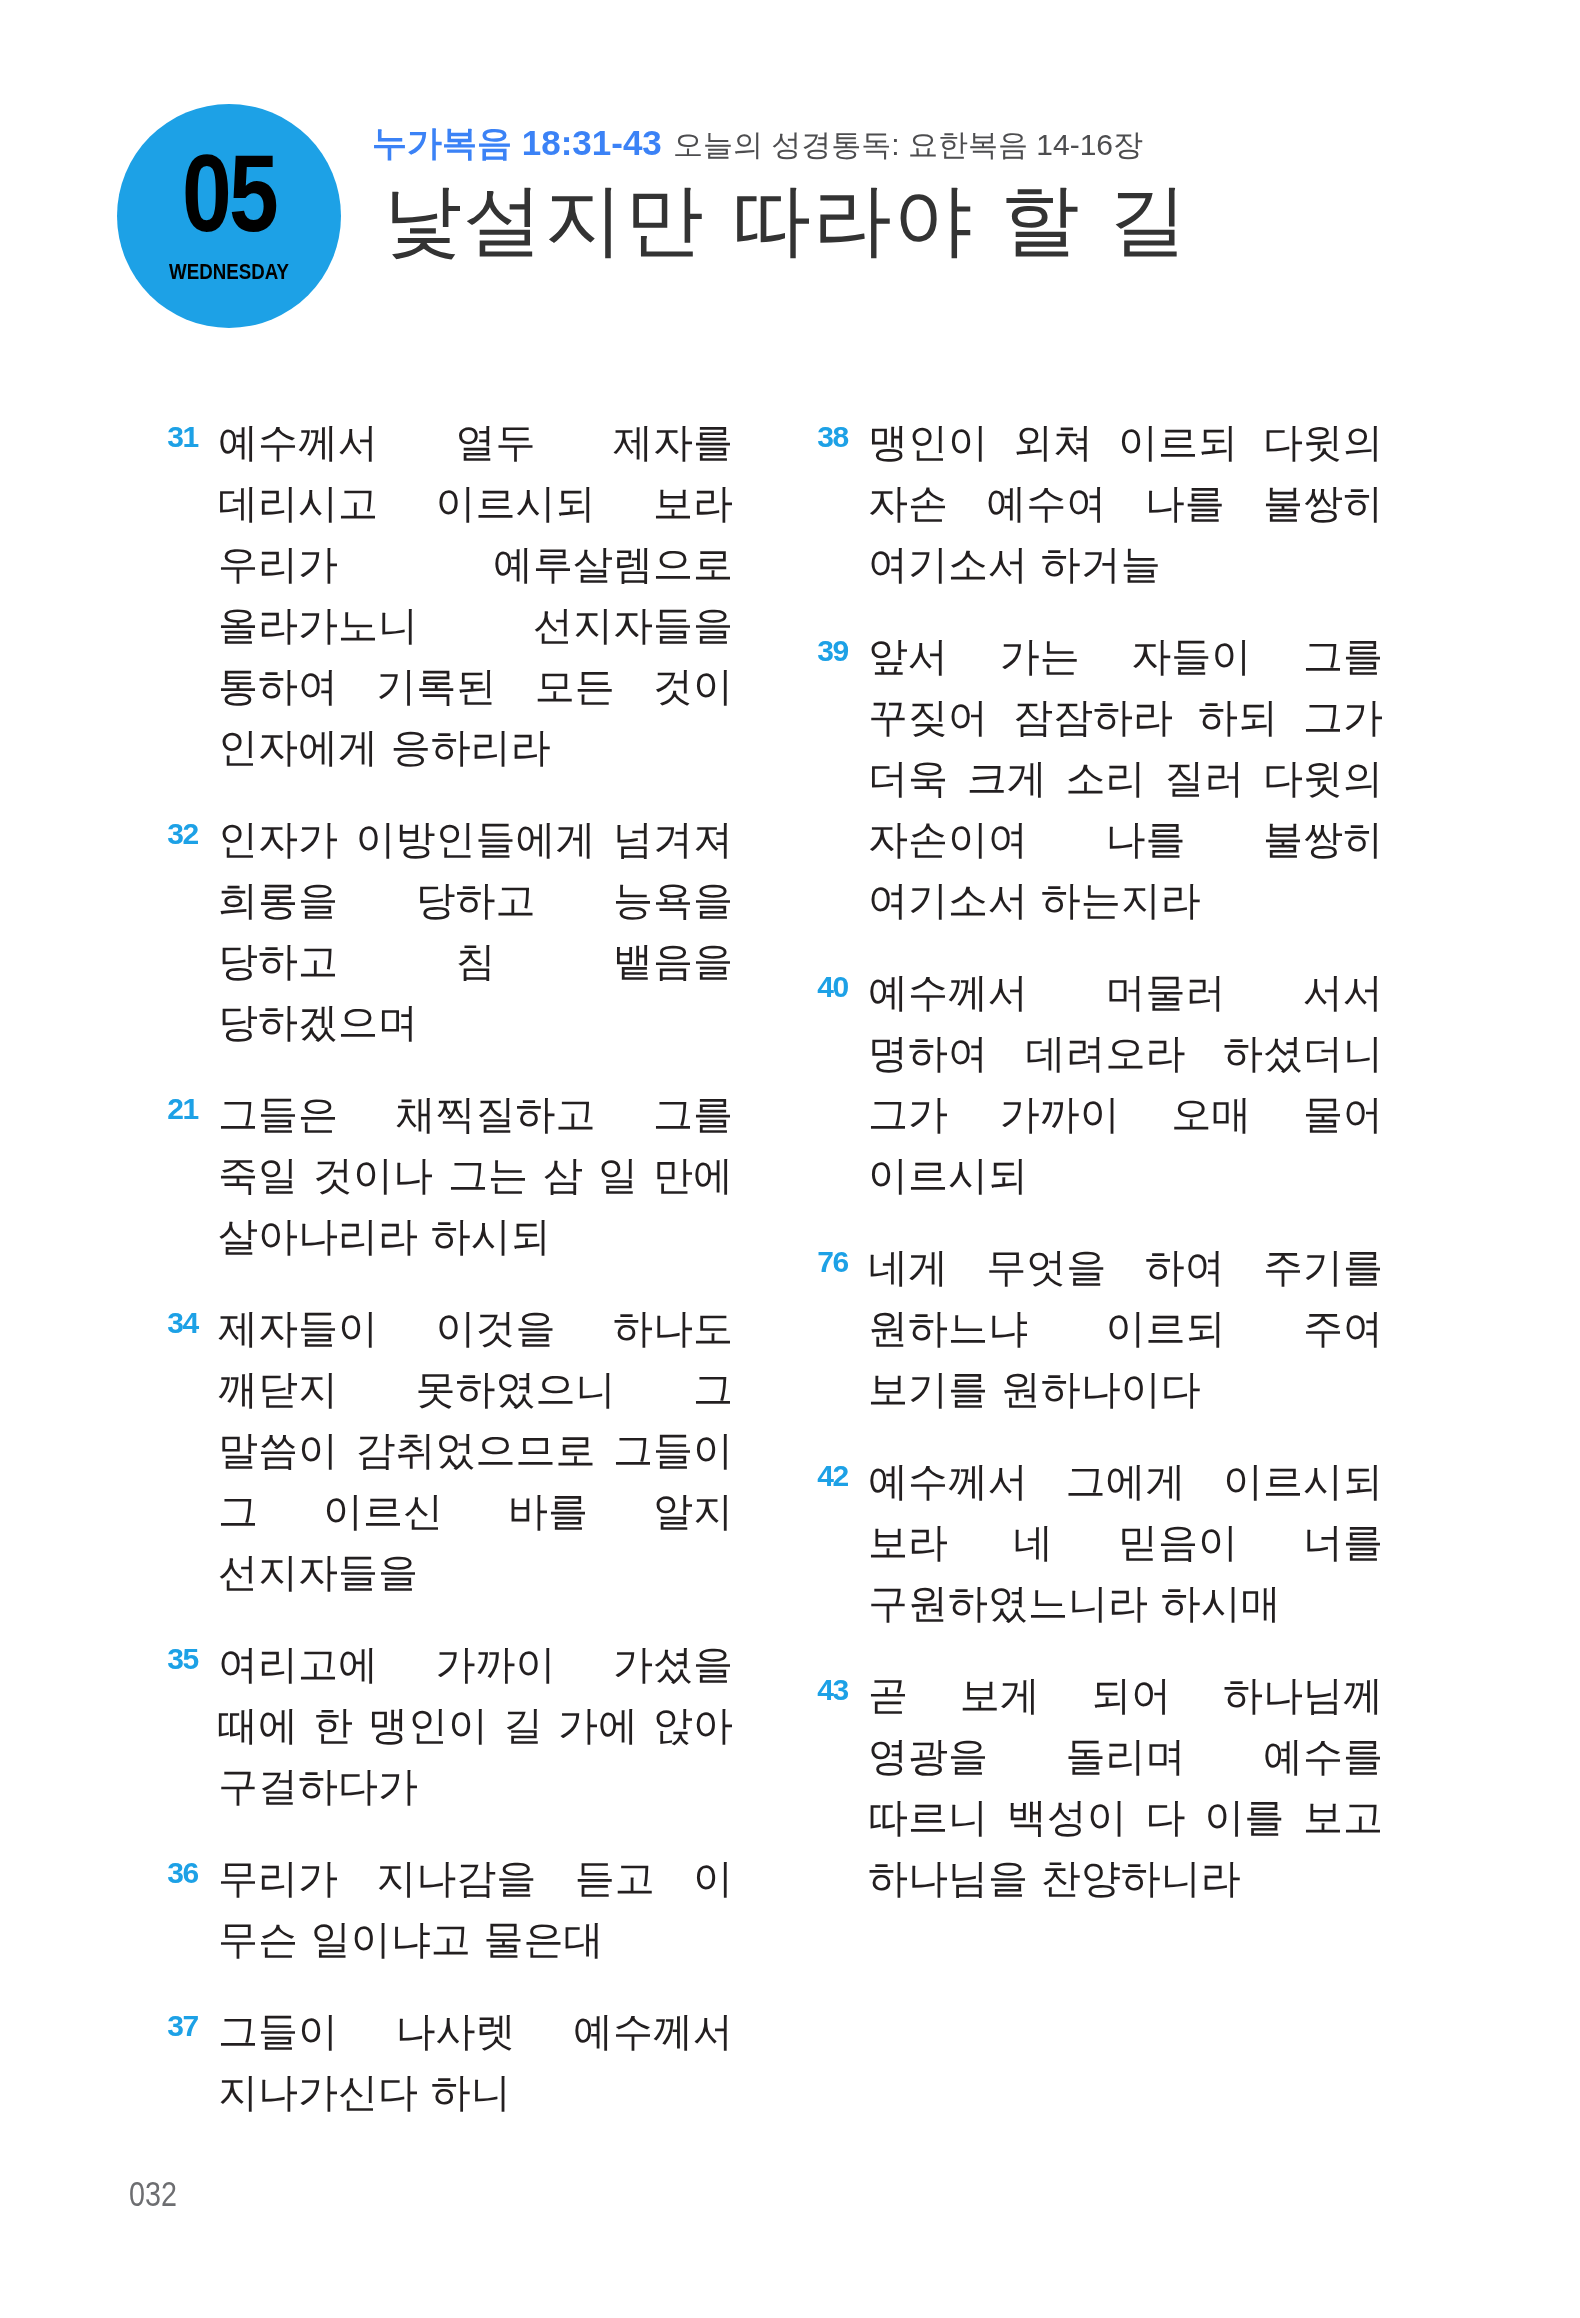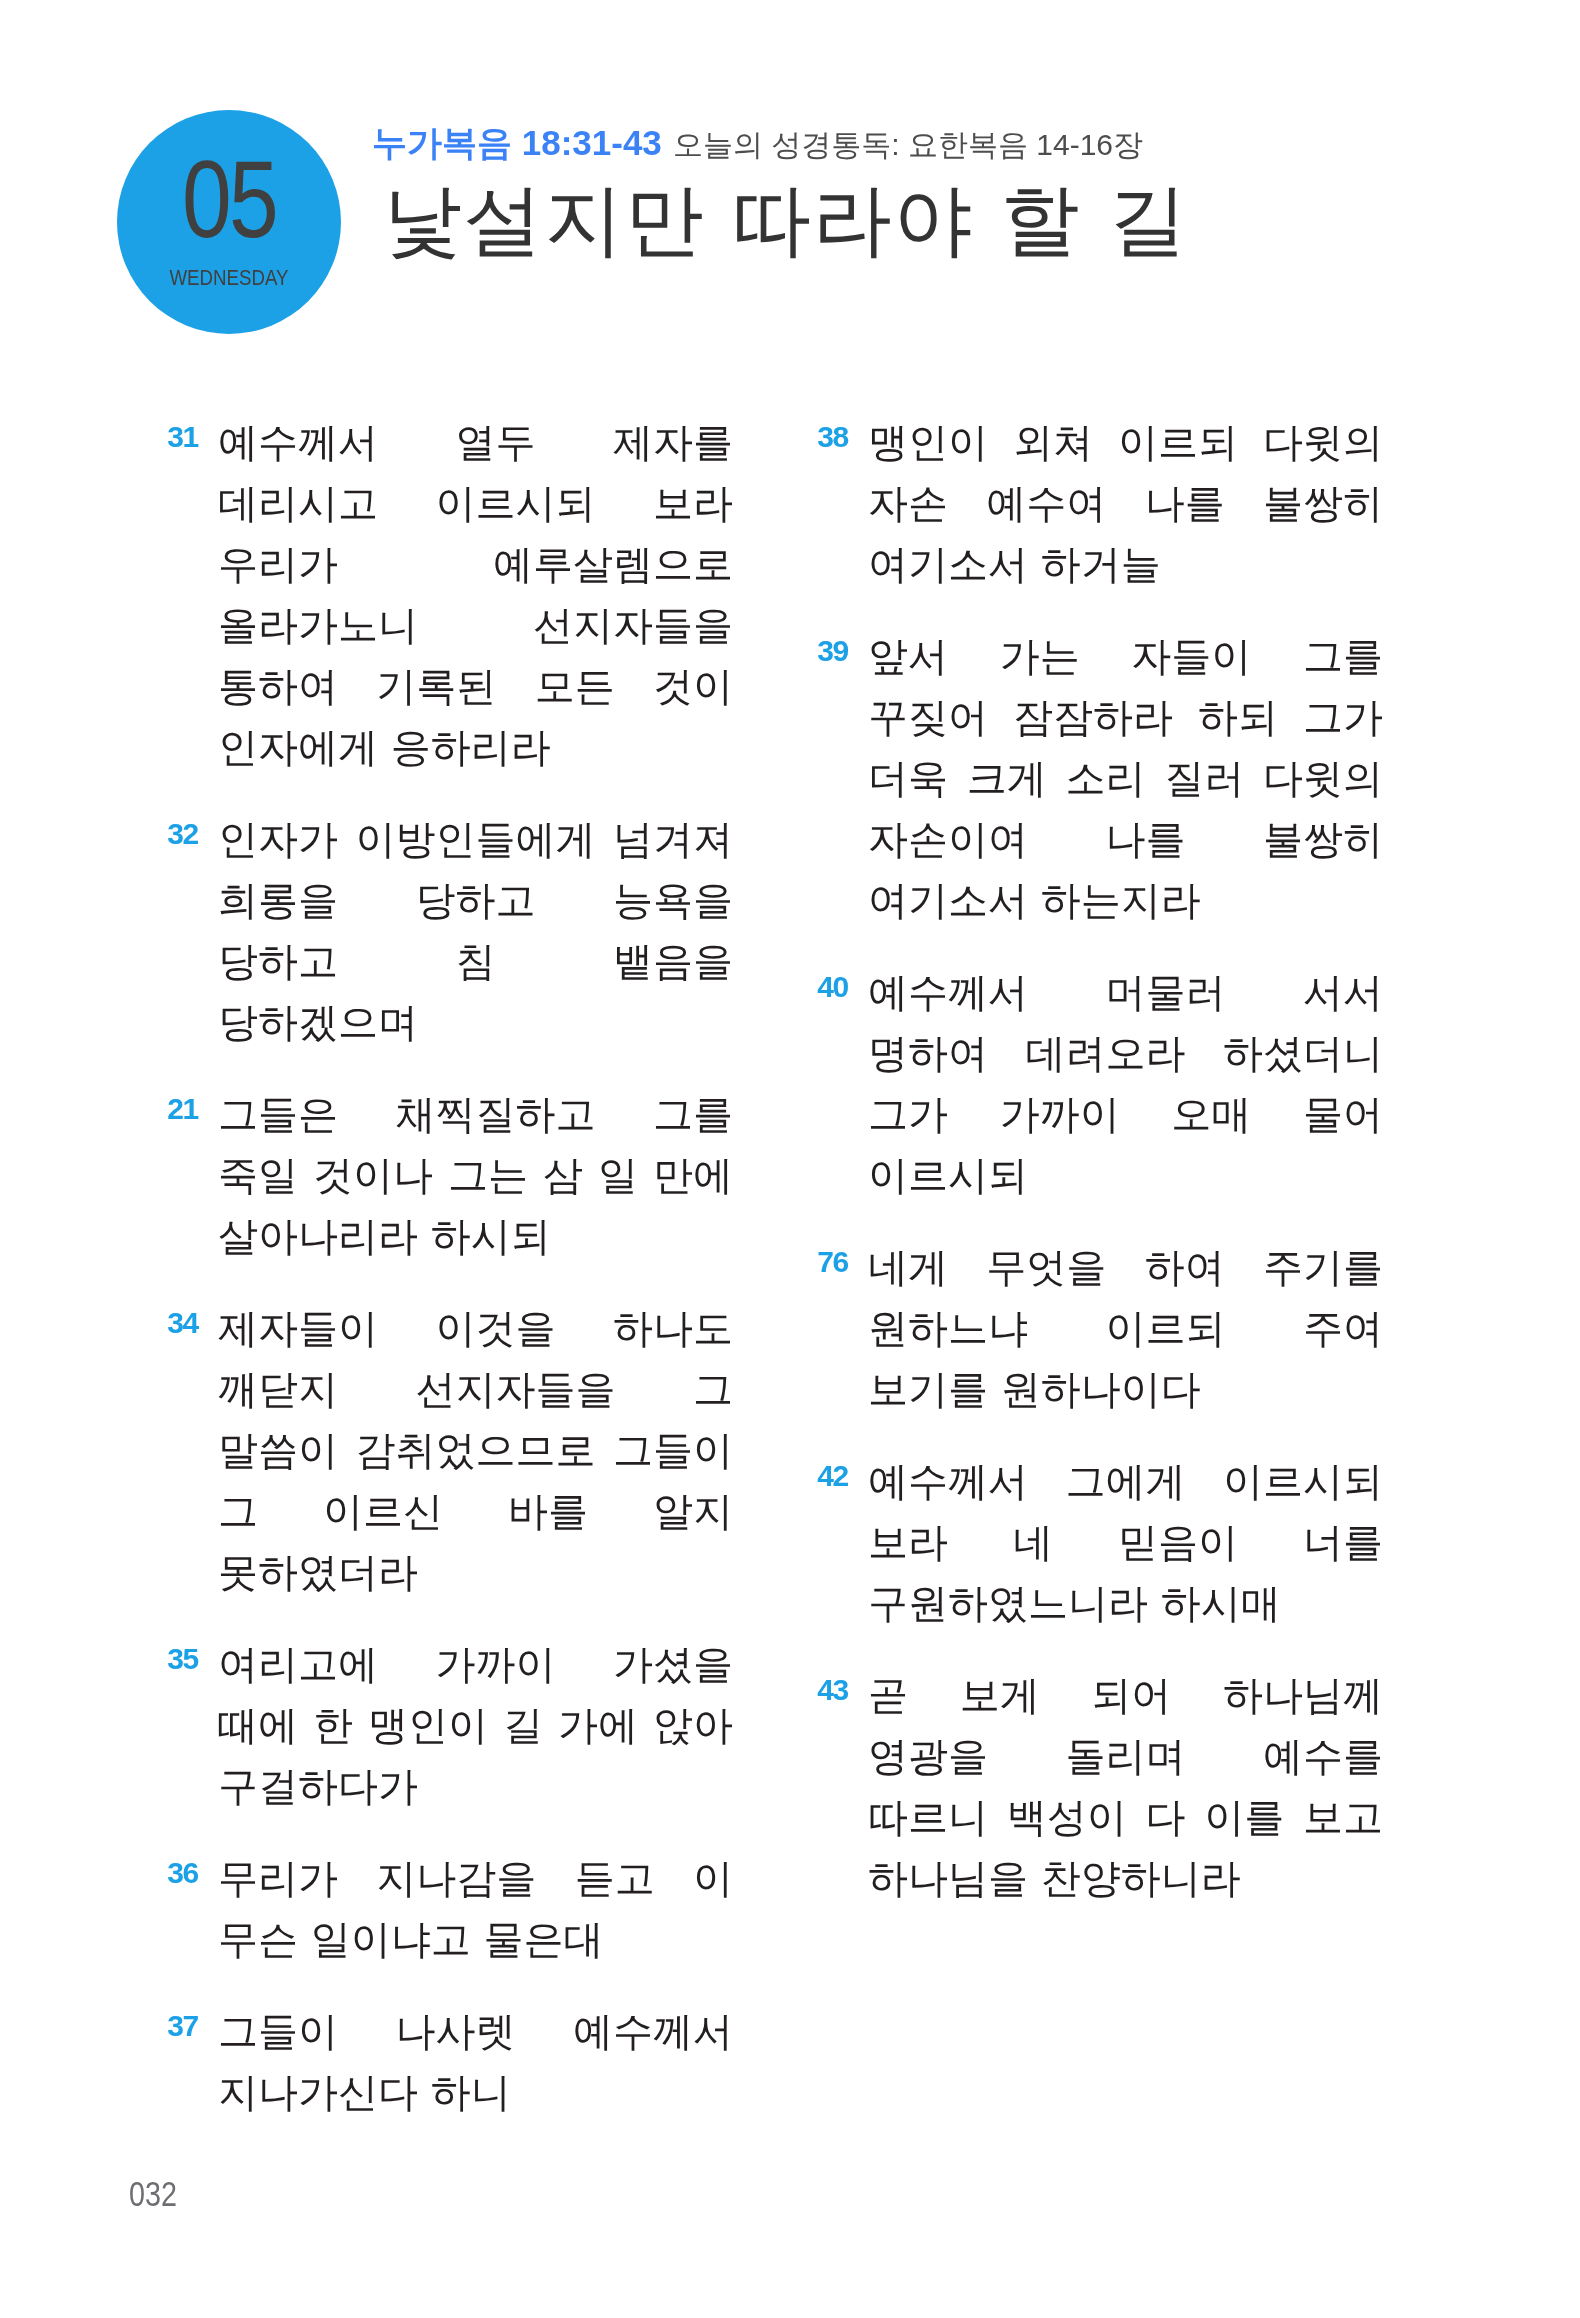--- a/index.html
+++ b/index.html
@@ -2,22 +2,22 @@
 <html style="font-size:13px"><head>
 <meta charset="utf-8">
 <style>
   html, body { margin: 0; padding: 0; background: #ffffff; }
   body {
     width: 1581px; height: 2319px; position: relative; overflow: hidden;
     font-family: "DejaVu Sans", "Liberation Sans", sans-serif;
     color: #231f20;
   }
   .day-badge {
-    position: absolute; left: 117px; top: 110px; width: 224px; height: 224px;
-    border-radius: 50%; background: #1da1e6; color: #404040; text-align: center;
+    position: absolute; left: 117px; top: 104px; width: 224px; height: 224px;
+    border-radius: 50%; background: #1da1e6; color: #000000; text-align: center; font-weight: bold;
   }
   .day-number {
     position: absolute; left: 0; right: 0; top: 35px;
     font-family: "Liberation Sans", sans-serif; font-size: 109px; line-height: 109px;
     letter-spacing: -3.3px; transform: scaleX(0.82);
   }
   .day-name {
     position: absolute; left: 0; right: 0; top: 155px;
     font-family: "Liberation Sans", sans-serif; font-size: 22px; letter-spacing: 0px;
     transform: scaleX(0.85);
@@ -82,21 +82,21 @@
   <div class="verse">
     <span class="verse-num">32</span>
     <div class="verse-text">인자가 이방인들에게 넘겨져 희롱을 당하고 능욕을 당하고 침 뱉음을 당하겠으며</div>
   </div>
   <div class="verse">
     <span class="verse-num">21</span>
     <div class="verse-text">그들은 채찍질하고 그를 죽일 것이나 그는 삼 일 만에 살아나리라 하시되</div>
   </div>
   <div class="verse">
     <span class="verse-num">34</span>
-    <div class="verse-text">제자들이 이것을 하나도 깨닫지 선지자들을 그 말씀이 감취었으므로 그들이 그 이르신 바를 알지 못하였더라</div>
+    <div class="verse-text">제자들이 이것을 하나도 깨닫지 못하였으니 그 말씀이 감취었으므로 그들이 그 이르신 바를 알지 선지자들을</div>
   </div>
   <div class="verse">
     <span class="verse-num">35</span>
     <div class="verse-text">여리고에 가까이 가셨을 때에 한 맹인이 길 가에 앉아 구걸하다가</div>
   </div>
   <div class="verse">
     <span class="verse-num">36</span>
     <div class="verse-text">무리가 지나감을 듣고 이 무슨 일이냐고 물은대</div>
   </div>
   <div class="verse">

